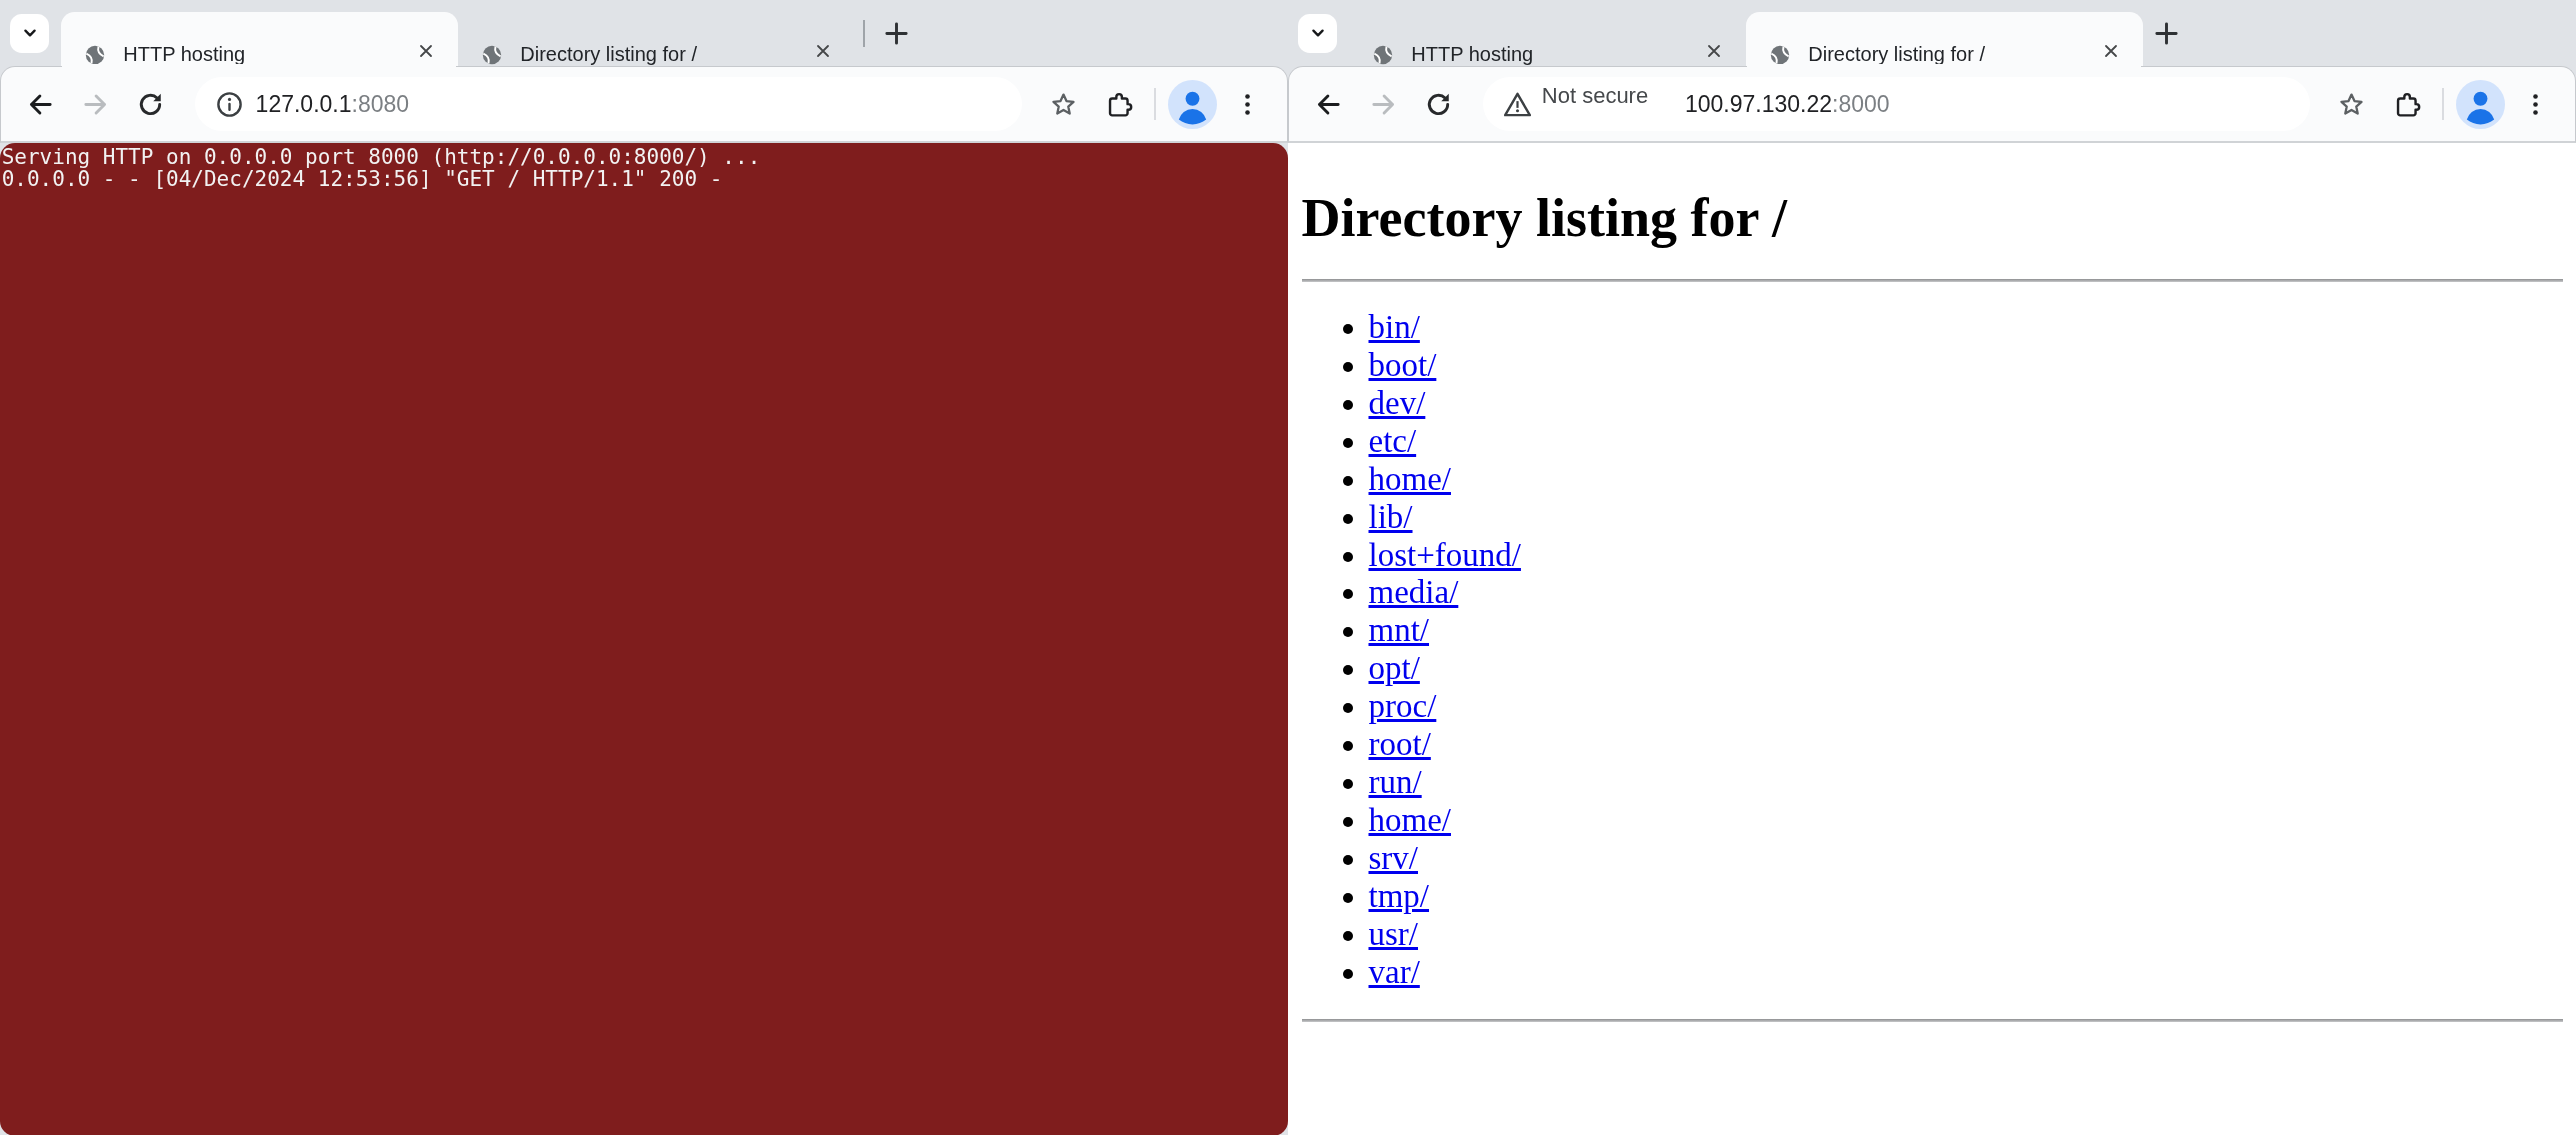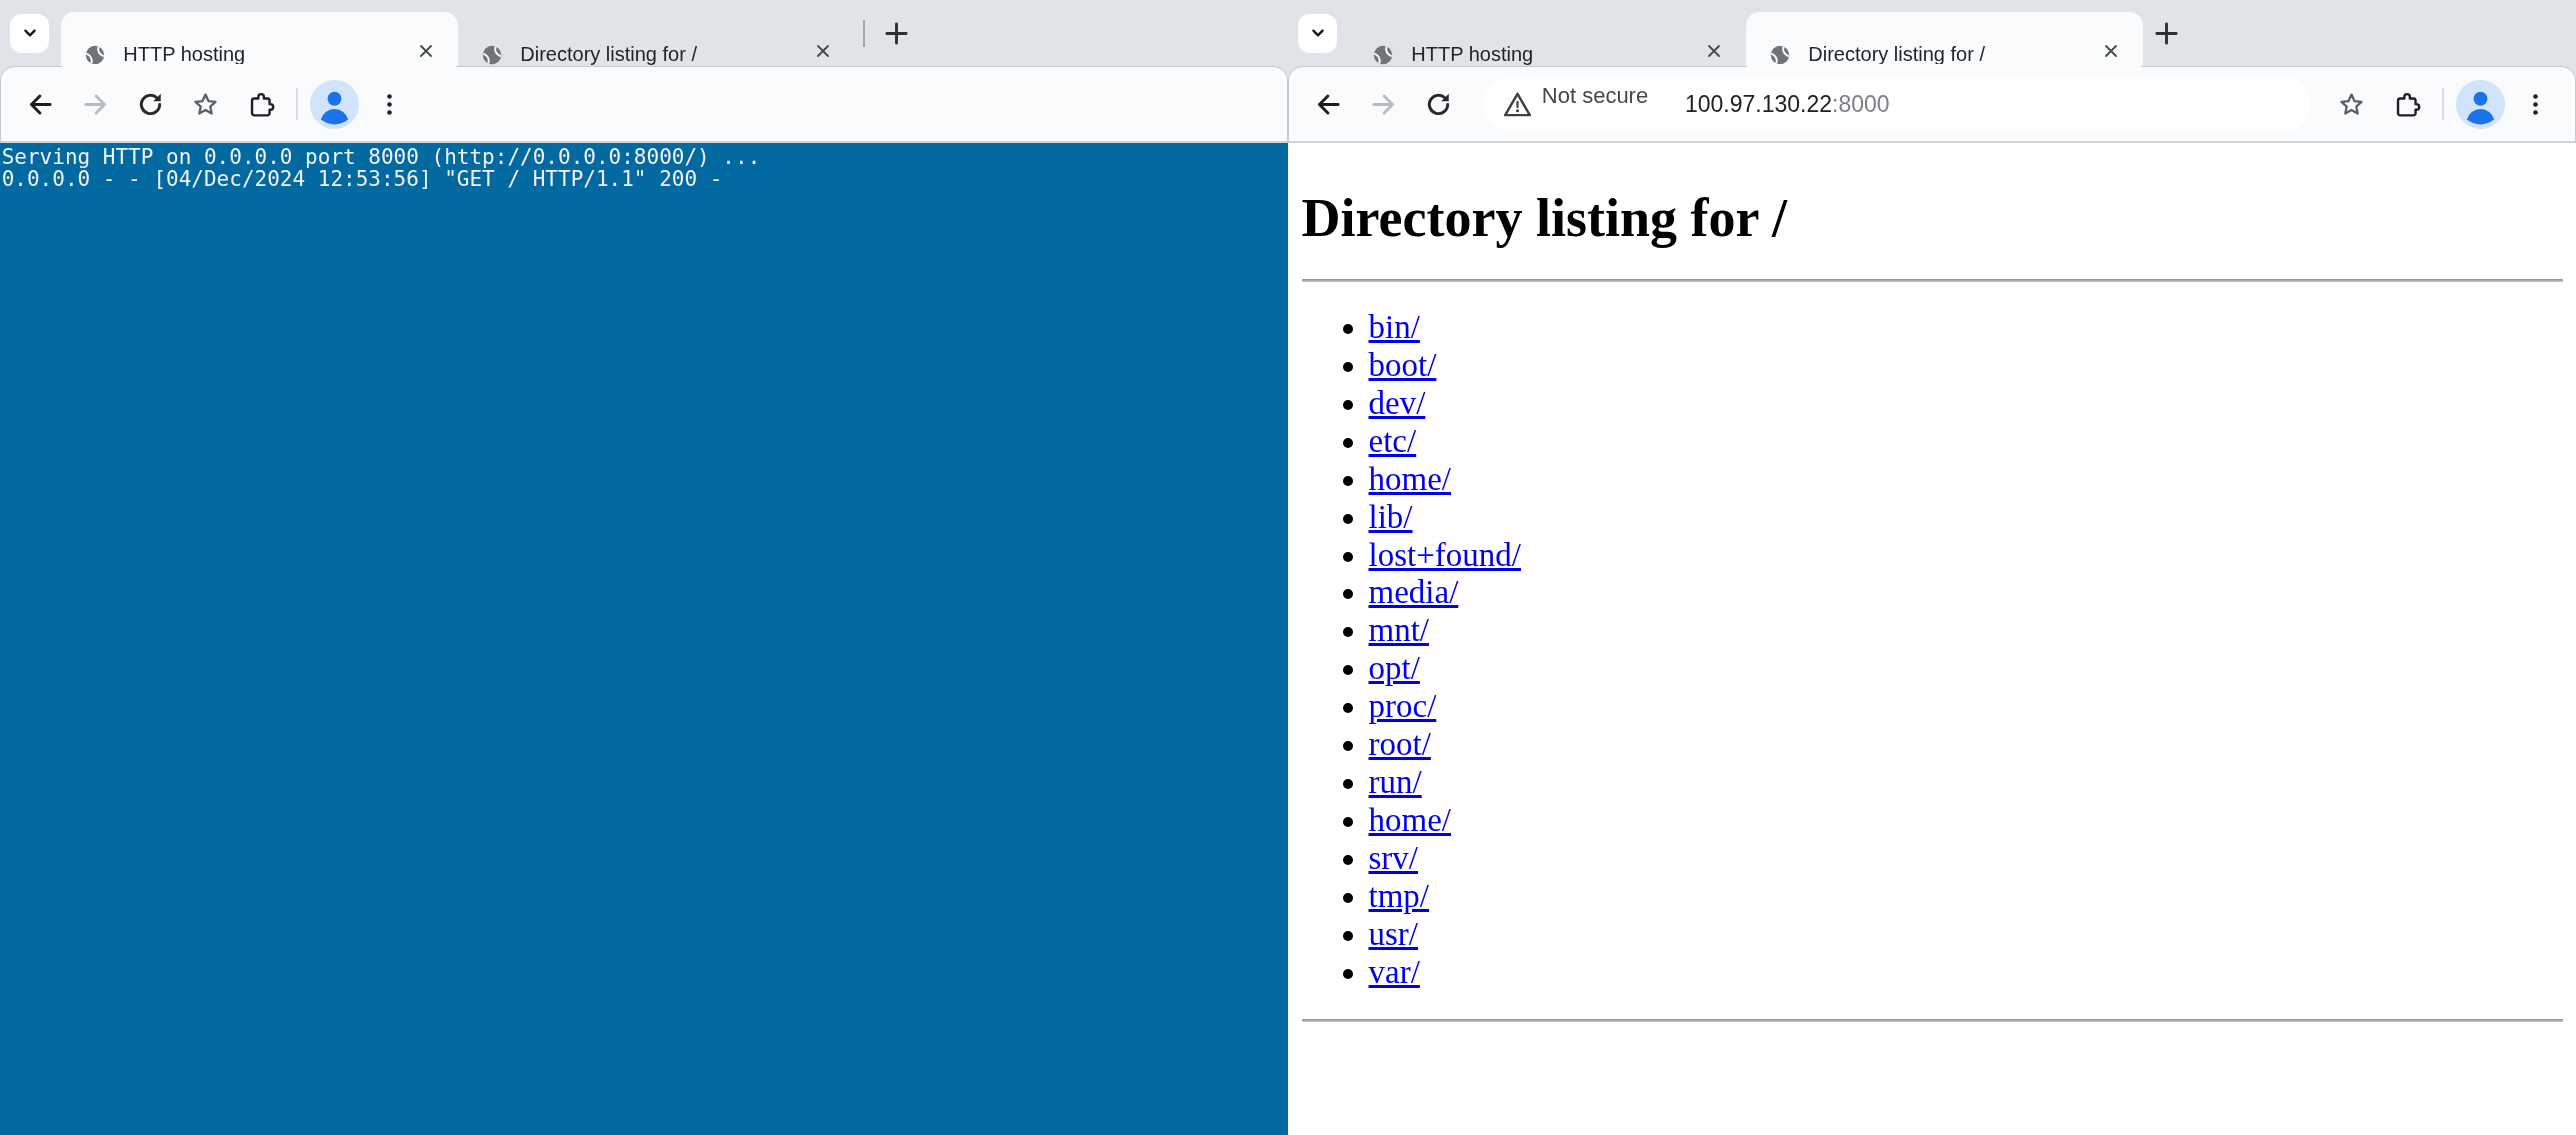--- a/index.html
+++ b/index.html
@@ -41,21 +41,21 @@
   .chip-label { font-size:22px; color:#45484b; margin:0 25px 16px 10px; white-space:nowrap; }
   .url { font-size:23px; white-space:nowrap; margin-left:11.8px; }
   .url .host { color:#202124; }
   .url .port { color:#7b7f83; }
   .tb-sep { width:1.7px; height:32px; background:#dadce0; margin:0 8.4px; flex:none; }
   .avatar-btn { width:49px; height:49px; border:none; background:transparent; border-radius:50%; padding:0; display:flex; align-items:center; justify-content:center; cursor:pointer; flex:none; margin:0 3.4px; }
   .avatar-btn svg { width:49px; height:49px; }
 
   
   .content { height:993px; overflow:hidden; }
-  .terminal { background:#0369a1; padding:3.4px 0 0 1.7px; }
+  .terminal { background:#7f1d1d; padding:3.4px 0 0 1.7px;border-radius:15px; }
   .term-line { font-family:"DejaVu Sans Mono","Liberation Mono",monospace; font-size:21px; line-height:22px; color:#f2f2f2; white-space:pre; }
 
   .dirpage { background:#ffffff; padding:13.5px; font-family:"Liberation Serif", serif; }
   .dirpage h1 { font-family:"Liberation Serif", serif; font-size:54px; font-weight:bold; color:#000000; margin:30px 0; }
   .dirpage hr { border:none; height:3.4px; background:linear-gradient(#8e8f91,#c7c8ca); margin:13.5px 0; }
   .dir-list { margin:27px 0; padding-left:67px; list-style:disc; }
   .dir-list li { font-size:33px; line-height:1.15; color:#000; }
   .dir-list a { color:#0000ee; text-decoration:underline; cursor:pointer; font-family:"Liberation Serif", serif; }
 </style>
 </head>
@@ -168,20 +168,28 @@
       <button class="tb-btn fwd-btn">
           <svg viewBox="0 0 24 24">
             <use href="#i-fwd"></use>
           </svg>
         </button>
       <button class="tb-btn reload-btn">
           <svg viewBox="0 0 24 24">
             <use href="#i-reload"></use>
           </svg>
         </button>
+      <div class="omnibox">
+        <span class="omni-icon">
+            <svg viewBox="0 0 24 24">
+              <use href="#i-info"></use>
+            </svg>
+          </span>
+        <span class="url"><span class="host">127.0.0.1</span><span class="port">:8080</span></span>
+      </div>
       <button class="tb-btn star-btn">
           <svg viewBox="0 0 24 24">
             <use href="#i-star"></use>
           </svg>
         </button>
       <button class="tb-btn ext-btn">
           <svg viewBox="0 0 24 24">
             <use href="#i-puzzle"></use>
           </svg>
         </button>

